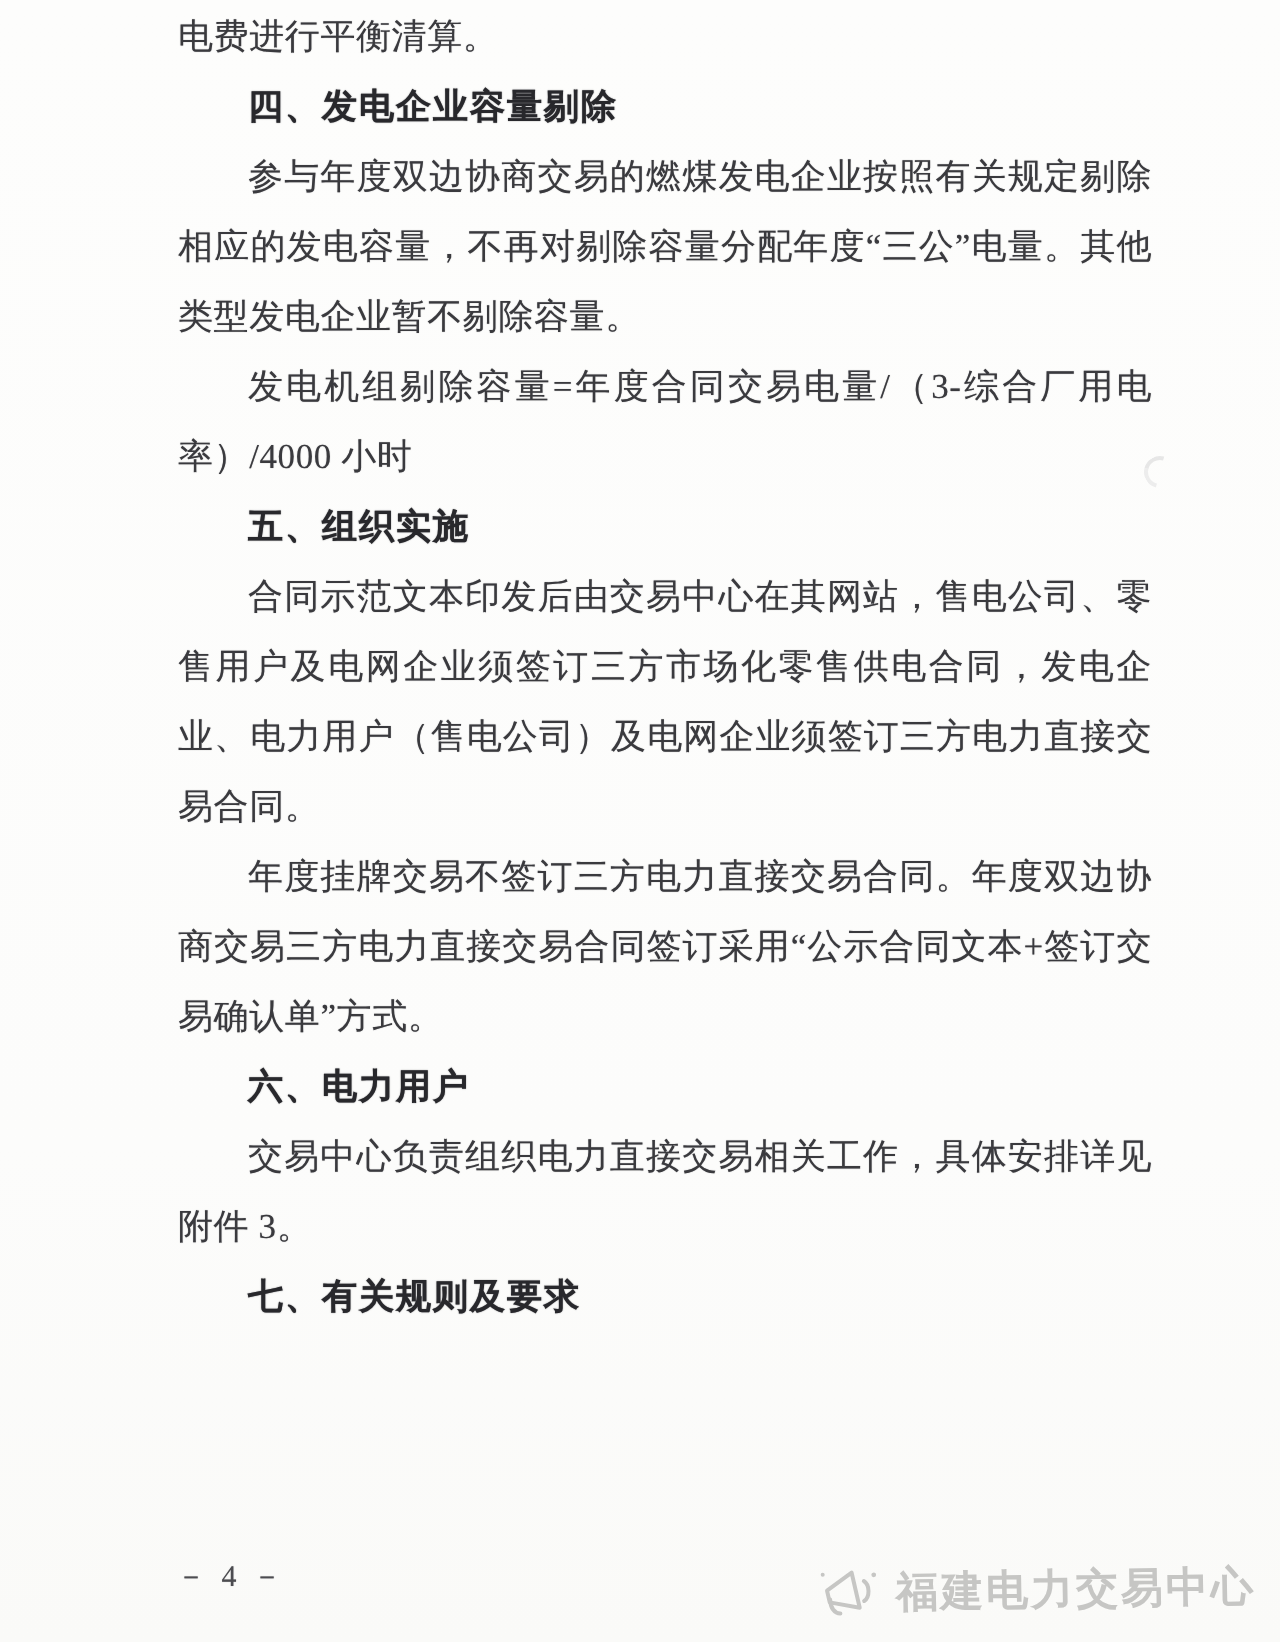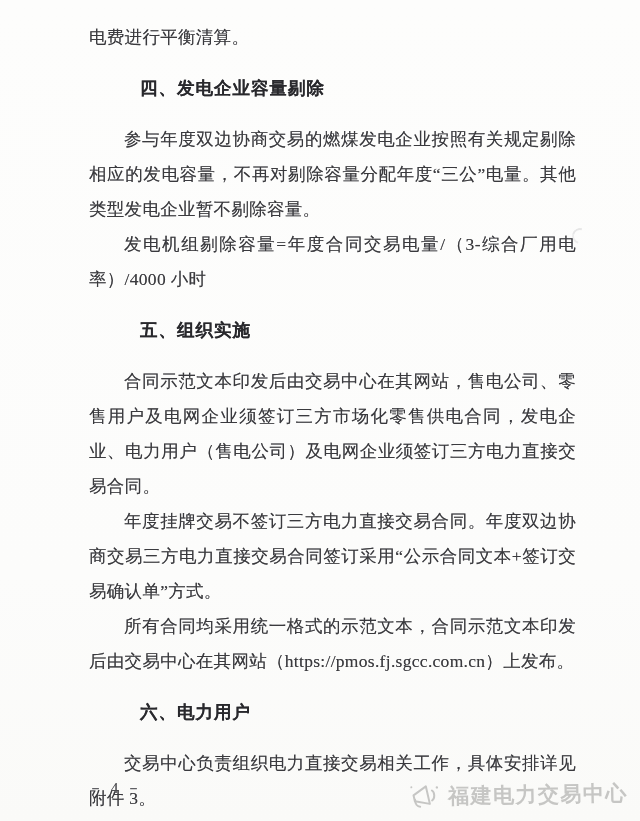--- a/index.html
+++ b/index.html
@@ -10,39 +10,39 @@
   .page {
     position: relative;
     width: 640px;
     height: 821px;
     background: linear-gradient(180deg, #fdfdfc 0%, #fcfcfb 70%, #fafaf8 100%);
     overflow: hidden;
     font-family: "Liberation Serif", "DejaVu Serif", serif;
   }
   .doc-body {
     position: absolute;
-    top: 20px;
+    top: 1px;
     left: 89px;
     width: 487px;
     color: #3a3a3e;
     font-size: 17.5px;
     line-height: 35px;
     text-align: justify;
     letter-spacing: 0.3px;
     text-shadow: 0 0 0.5px rgba(60,60,65,0.55);
   }
   .para {
     margin: 0;
     text-indent: 2em;
   }
   .para.no-indent {
     text-indent: 0;
   }
   .heading {
-    margin: 16px;
+    margin: 0;
     text-indent: 2em;
     font-weight: bold;
     color: #28282c;
     letter-spacing: 1px;
     text-shadow: 0 0 0.6px rgba(30,30,35,0.7);
   }
   .page-number {
     position: absolute;
     left: 88px;
     bottom: 23px;
@@ -88,23 +88,23 @@
 <div class="page">
 
   <div class="doc-body">
     <p class="para no-indent">电费进行平衡清算。</p>
     <p class="heading">四、发电企业容量剔除</p>
     <p class="para">参与年度双边协商交易的燃煤发电企业按照有关规定剔除相应的发电容量，不再对剔除容量分配年度“三公”电量。其他类型发电企业暂不剔除容量。</p>
     <p class="para">发电机组剔除容量=年度合同交易电量/（3-综合厂用电率）/4000 小时</p>
     <p class="heading">五、组织实施</p>
     <p class="para">合同示范文本印发后由交易中心在其网站，售电公司、零售用户及电网企业须签订三方市场化零售供电合同，发电企业、电力用户（售电公司）及电网企业须签订三方电力直接交易合同。</p>
     <p class="para">年度挂牌交易不签订三方电力直接交易合同。年度双边协商交易三方电力直接交易合同签订采用“公示合同文本+签订交易确认单”方式。</p>
-    <p class="para">所有合同均采用统一格式的示范文本，合同示范文本印发后由交易中心在其网站（https://pmos.fj.sgcc.com.cn）上发布。</p>
     <p class="heading">六、电力用户</p>
     <p class="para">交易中心负责组织电力直接交易相关工作，具体安排详见附件 3。</p>
+    <p class="heading">七、有关规则及要求</p>
   </div>
 
   <div class="scan-smudge"></div>
 
   <div class="page-number">－ 4 －</div>
 
   <div class="watermark">
     <span class="mark-icon">
       <svg viewBox="0 0 34 32" width="34" height="32" fill="none" stroke="#c6c6c4" stroke-width="2" stroke-linecap="round" stroke-linejoin="round">
         <path d="M6 13 L20 7 L20 25 L6 19 Z" transform="rotate(-12 13 16)"></path>

